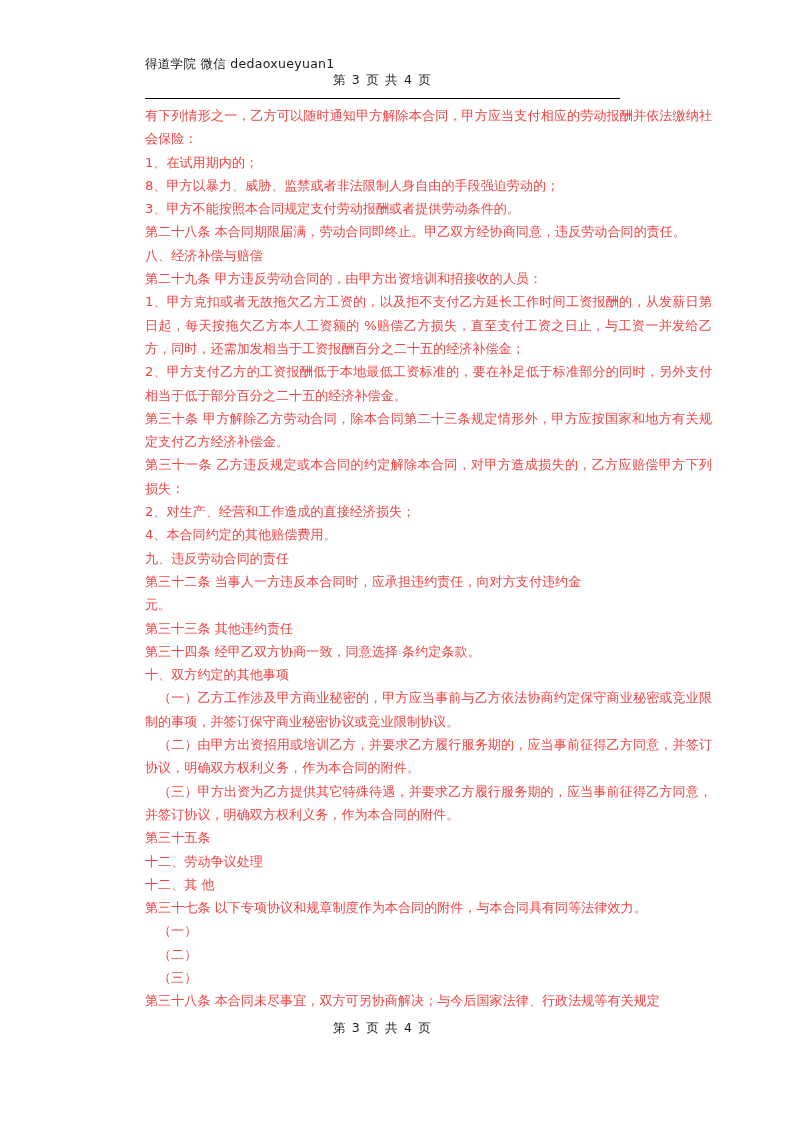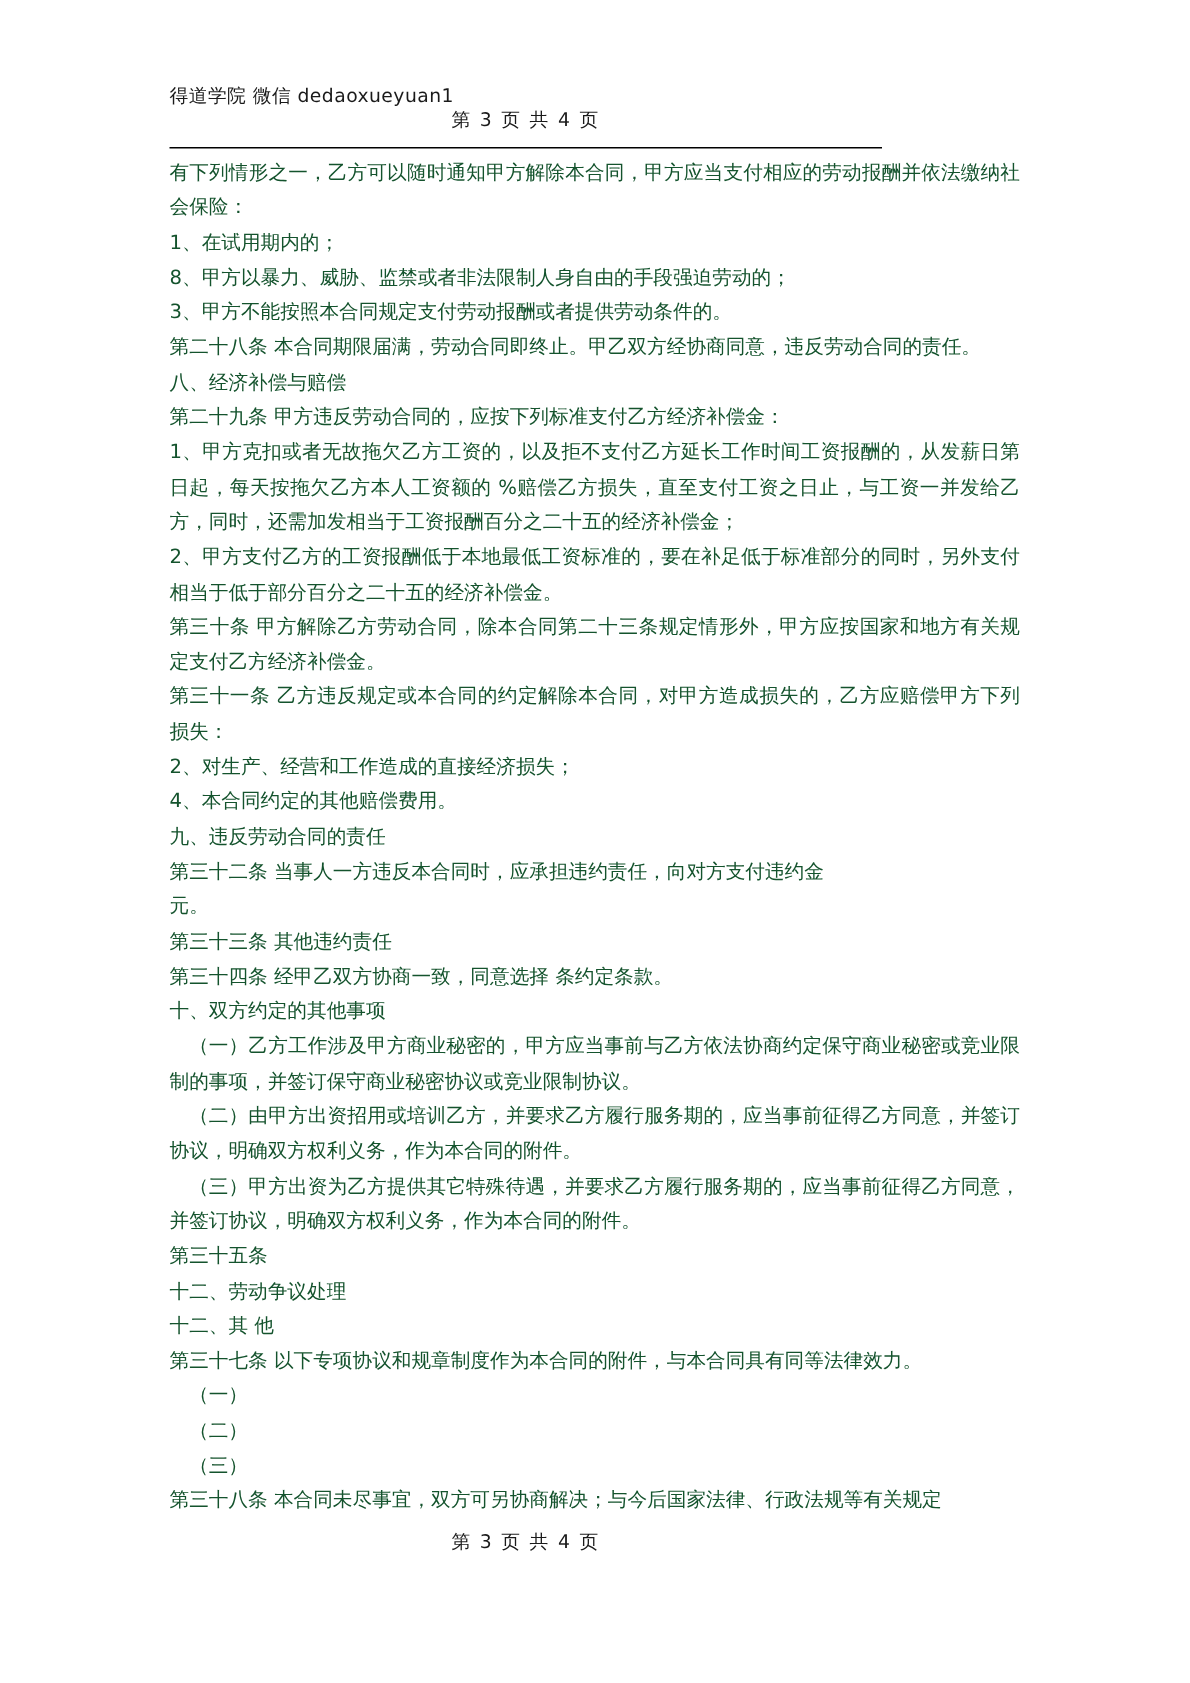--- a/index.html
+++ b/index.html
@@ -8,20 +8,21 @@
     background: #ffffff;
   }
   .page {
     width: 701px;
     height: 1122px;
     position: relative;
     background: #ffffff;
     font-family: "DejaVu Sans", "Liberation Sans", sans-serif;
     box-sizing: border-box;
     overflow: hidden;
+    margin-left: 32px;
   }
   .watermark {
     position: absolute;
     left: 113px;
     top: 56px;
     font-size: 12.5px;
     color: #1a1a1a;
     letter-spacing: 0.3px;
     white-space: nowrap;
   }
@@ -43,21 +44,21 @@
     height: 1px;
     background: #000000;
   }
   .body-text {
     position: absolute;
     left: 113px;
     top: 104px;
     width: 567px;
     font-size: 13.1px;
     line-height: 23.3px;
-    color: #14532d;
+    color: #ef4444;
     text-align: justify;
     text-justify: inter-ideograph;
   }
   .body-text p {
     margin: 0;
     padding: 0;
     text-indent: 0;
   }
   .body-text p.ind1 {
     text-indent: 13px;
@@ -84,21 +85,21 @@
 
   <div class="rule"></div>
 
   <div class="body-text" id="body-text">
       <p>有下列情形之一，乙方可以随时通知甲方解除本合同，甲方应当支付相应的劳动报酬并依法缴纳社会保险：</p>
       <p>1、在试用期内的；</p>
       <p>8、甲方以暴力、威胁、监禁或者非法限制人身自由的手段强迫劳动的；</p>
       <p>3、甲方不能按照本合同规定支付劳动报酬或者提供劳动条件的。</p>
       <p>第二十八条  本合同期限届满，劳动合同即终止。甲乙双方经协商同意，违反劳动合同的责任。</p>
       <p>八、经济补偿与赔偿</p>
-      <p>第二十九条  甲方违反劳动合同的，应按下列标准支付乙方经济补偿金：</p>
+      <p>第二十九条  甲方违反劳动合同的，由甲方出资培训和招接收的人员：</p>
       <p>1、甲方克扣或者无故拖欠乙方工资的，以及拒不支付乙方延长工作时间工资报酬的，从发薪日第  日起，每天按拖欠乙方本人工资额的  %赔偿乙方损失，直至支付工资之日止，与工资一并发给乙方，同时，还需加发相当于工资报酬百分之二十五的经济补偿金；</p>
       <p>2、甲方支付乙方的工资报酬低于本地最低工资标准的，要在补足低于标准部分的同时，另外支付相当于低于部分百分之二十五的经济补偿金。</p>
       <p>第三十条  甲方解除乙方劳动合同，除本合同第二十三条规定情形外，甲方应按国家和地方有关规定支付乙方经济补偿金。</p>
       <p>第三十一条  乙方违反规定或本合同的约定解除本合同，对甲方造成损失的，乙方应赔偿甲方下列损失：</p>
       <p>2、对生产、经营和工作造成的直接经济损失；</p>
       <p>4、本合同约定的其他赔偿费用。</p>
       <p>九、违反劳动合同的责任</p>
       <p>第三十二条  当事人一方违反本合同时，应承担违约责任，向对方支付违约金</p>
       <p>元。</p>
       <p>第三十三条  其他违约责任</p>

